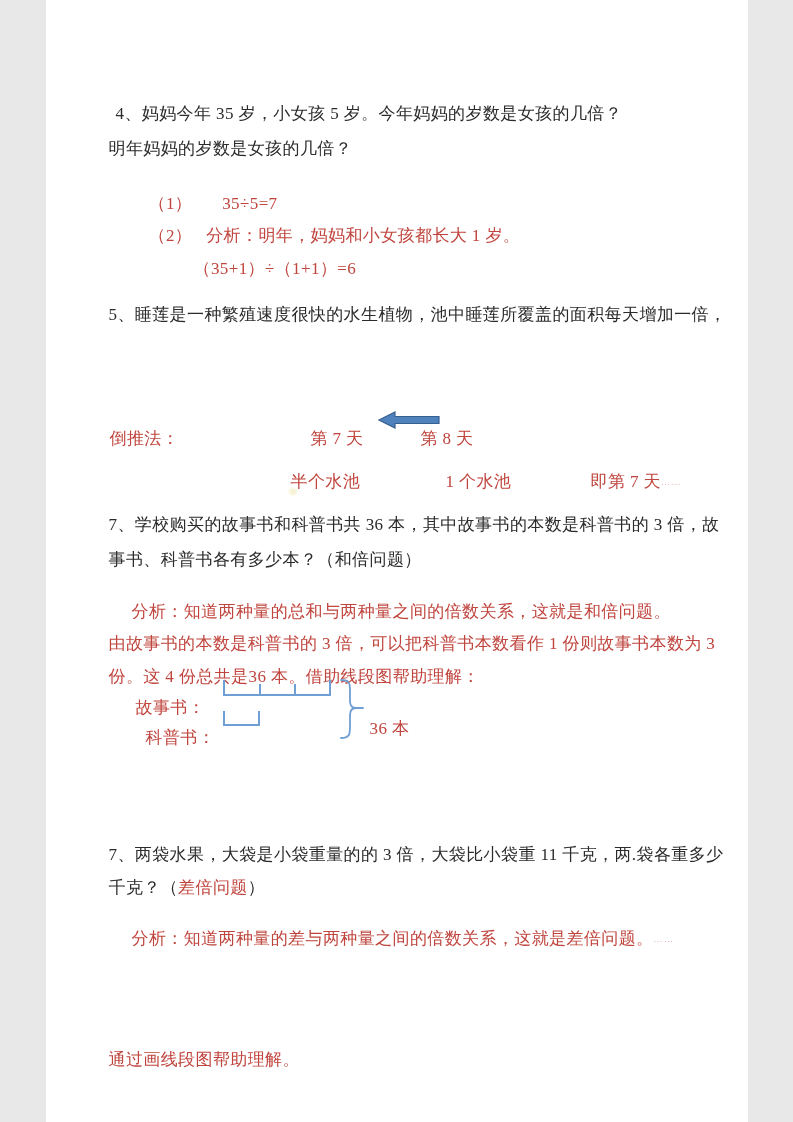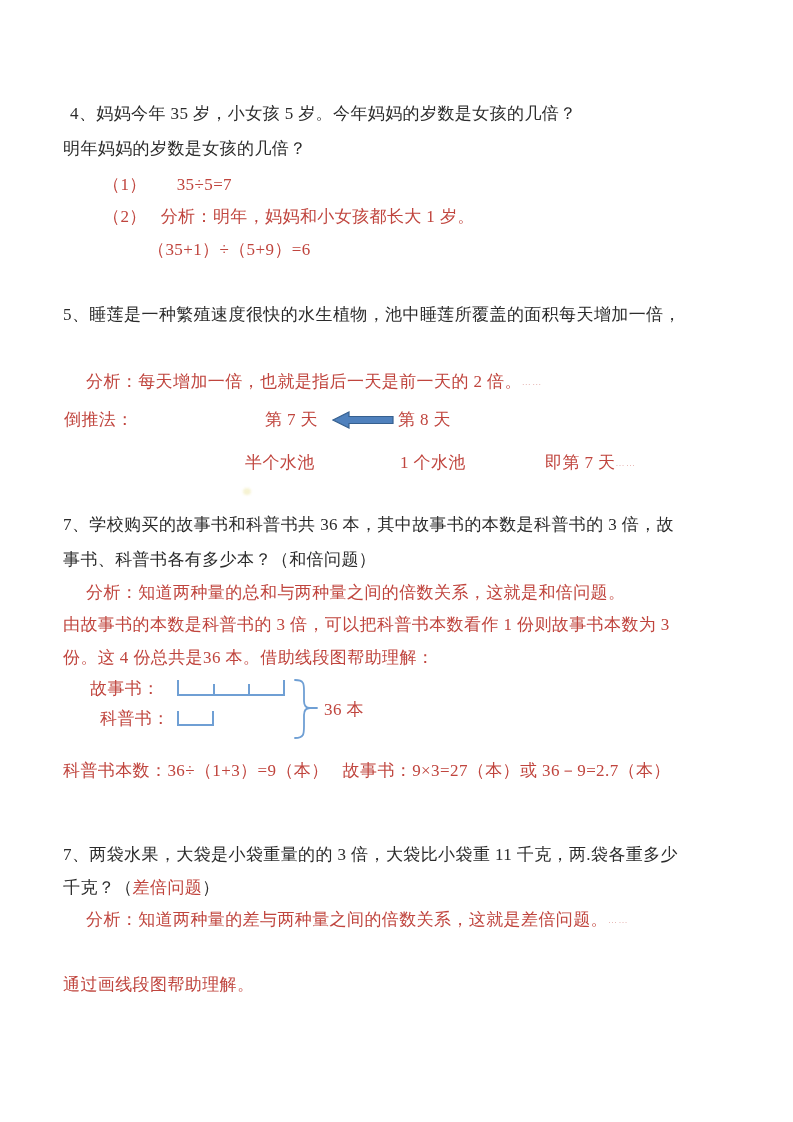--- a/index.html
+++ b/index.html
@@ -5,35 +5,35 @@
   :root{
     --black:#2b2b2b;
     --red:#c0453e;
     --blue:#6f9fd4;
     --arrow-fill:#4f81bd;
     --arrow-edge:#36608f;
   }
   html,body{margin:0;padding:0;background:#e8e8e8;}
   .page{
     position:relative;
-    width:793px;height:1122px;
+    width:702px;height:1122px;
     margin:0 auto;
     background:#ffffff;
     overflow:hidden;
     font-family:"Liberation Serif","DejaVu Serif",serif;
   }
   .ln{
     position:absolute;
     white-space:nowrap;
     font-size:17px;
     line-height:21px;
     letter-spacing:0.4px;
     color:var(--black);
   }
-  .red{color:var(--red);}
+  .red{color:var(--red);margin-top:19px;}
   .faint{
     font-size:9px;
     opacity:.55;
     letter-spacing:1.5px;
     color:var(--red);
     vertical-align:2px;
   }
   .gap-wide{display:inline-block;width:30px;}
   .gap-med{display:inline-block;width:14px;}
   .bracket{position:absolute;border-bottom:2px solid var(--blue);}
@@ -46,31 +46,30 @@
 </style>
 </head>
 <body>
 
 <div class="page">
 
   <div class="ln" style="left:70px;top:103px">4、妈妈今年 35 岁，小女孩 5 岁。今年妈妈的岁数是女孩的几倍？</div>
   <div class="ln" style="left:63px;top:138px">明年妈妈的岁数是女孩的几倍？</div>
   <div class="ln red" style="left:103px;top:174px"><span>（1）</span><span class="gap-wide"></span><span>35÷5=7</span></div>
   <div class="ln red" style="left:103px;top:206px"><span>（2）</span><span class="gap-med"></span><span>分析：明年，妈妈和小女孩都长大 1 岁。</span></div>
-  <div class="ln red" style="left:148px;top:239px">（35+1）÷（5+9）=6</div>
+  <div class="ln red" style="left:148px;top:239px">（35+1）÷（1+1）=6</div>
 
   <div class="ln" style="left:63px;top:304px">5、睡莲是一种繁殖速度很快的水生植物，池中睡莲所覆盖的面积每天增加一倍，</div>
-  <div class="ln red" style="left:86px;top:371px"><span>分析：每天增加一倍，也就是指后一天是前一天的 2 倍。</span><span class="faint">……</span></div>
 
   <div class="ln red" style="left:64px;top:409px">倒推法：</div>
   <div class="ln red" style="left:265px;top:409px">第 7 天</div>
   <svg class="abs-svg" style="left:332px;top:411px" width="62" height="18" viewBox="0 0 62 18">
     <polygon points="1,9 17,1 17,5.5 61,5.5 61,12.5 17,12.5 17,17" fill="#4f81bd" stroke="#36608f" stroke-width="1.2"></polygon>
   </svg>
-  <div class="ln red" style="left:398px;top:409px">第 8 天</div>
+  <div class="ln red" style="left:375px;top:409px">第 8 天</div>
 
   <div class="ln red" style="left:245px;top:452px">半个水池</div>
   <div class="ln red" style="left:400px;top:452px">1 个水池</div>
   <div class="ln red" style="left:545px;top:452px"><span>即第 7 天</span><span class="faint">……</span></div>
 
   <div class="smudge"></div>
 
   <div class="ln" style="left:63px;top:514px">7、学校购买的故事书和科普书共 36 本，其中故事书的本数是科普书的 3 倍，故</div>
   <div class="ln" style="left:63px;top:549px">事书、科普书各有多少本？（和倍问题）</div>
   <div class="ln red" style="left:86px;top:582px">分析：知道两种量的总和与两种量之间的倍数关系，这就是和倍问题。</div>
@@ -89,20 +88,19 @@
   <div class="bracket" style="left:177px;top:711px;width:37px;height:13px">
     <i style="left:0;height:13px"></i>
       <i style="left:35px;height:13px"></i>
   </div>
 
   <svg class="abs-svg" style="left:293px;top:679px" width="26" height="60" viewBox="0 0 26 60">
     <path d="M2,1 C11,1 11,5 11,12 L11,22 C11,27 13,29 17,29 L24,29 M17,29 C13,29 11,31 11,36 L11,47 C11,55 11,59 2,59" fill="none" stroke="#6f9fd4" stroke-width="1.8" stroke-linecap="round"></path>
   </svg>
   <div class="ln red" style="left:324px;top:699px">36 本</div>
 
-  <div class="ln red" style="left:63px;top:760px"><span>科普书本数：36÷（1+3）=9（本）</span><span class="gap-med"></span><span>故事书：9×3=27（本）或 36－9=2.7（本）</span></div>
 
   <div class="ln" style="left:63px;top:844px">7、两袋水果，大袋是小袋重量的的 3 倍，大袋比小袋重 11 千克，两.袋各重多少</div>
   <div class="ln" style="left:63px;top:877px"><span>千克？（</span><span class="red">差倍问题</span><span>）</span></div>
   <div class="ln red" style="left:86px;top:909px"><span>分析：知道两种量的差与两种量之间的倍数关系，这就是差倍问题。</span><span class="faint">……</span></div>
-  <div class="ln red" style="left:63px;top:974px">通过画线段图帮助理解。</div>
+  <div class="ln red" style="left:63px;top:1030px">通过画线段图帮助理解。</div>
 
 </div>
 
 </body></html>

